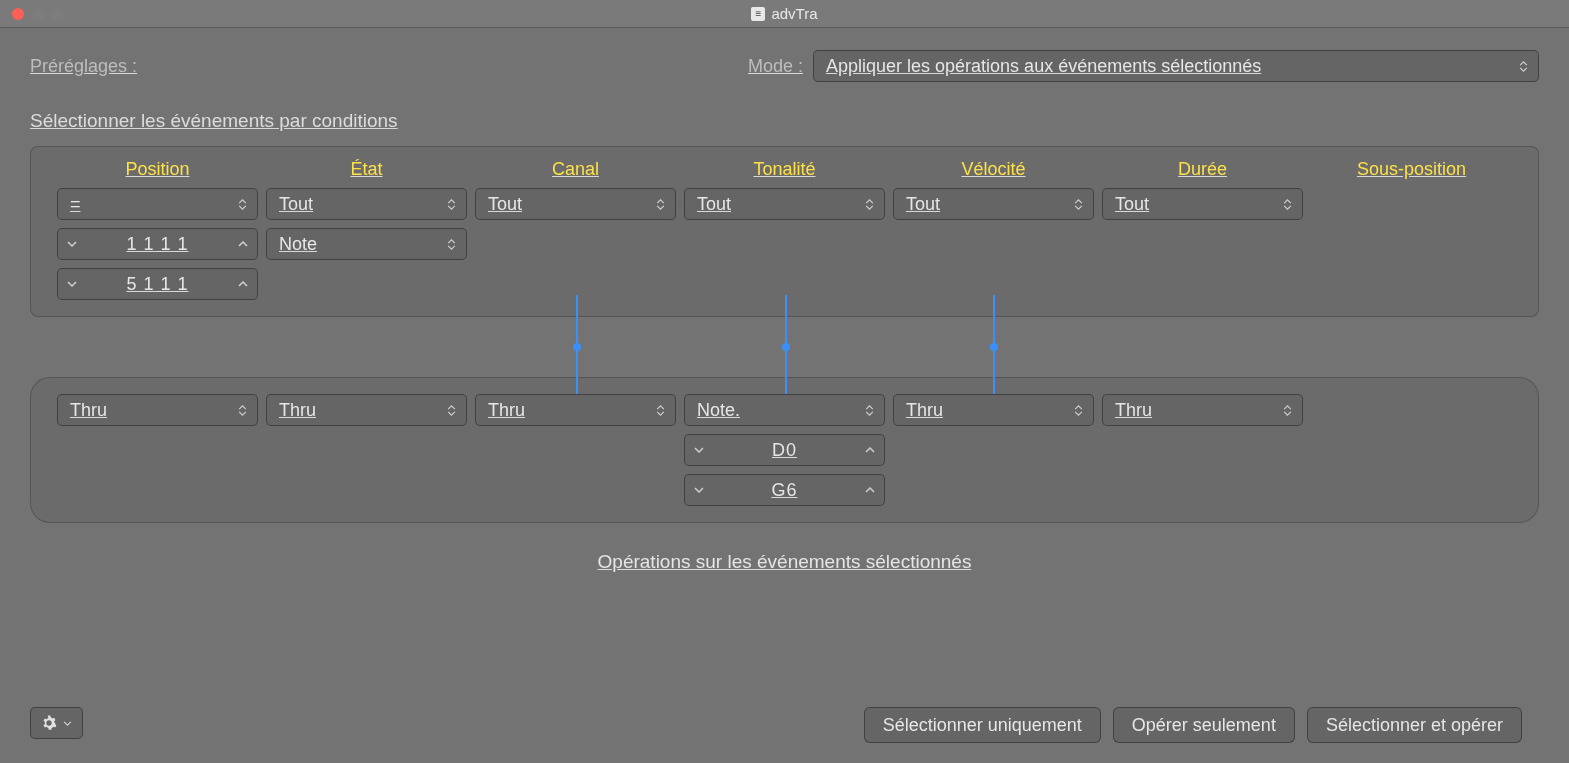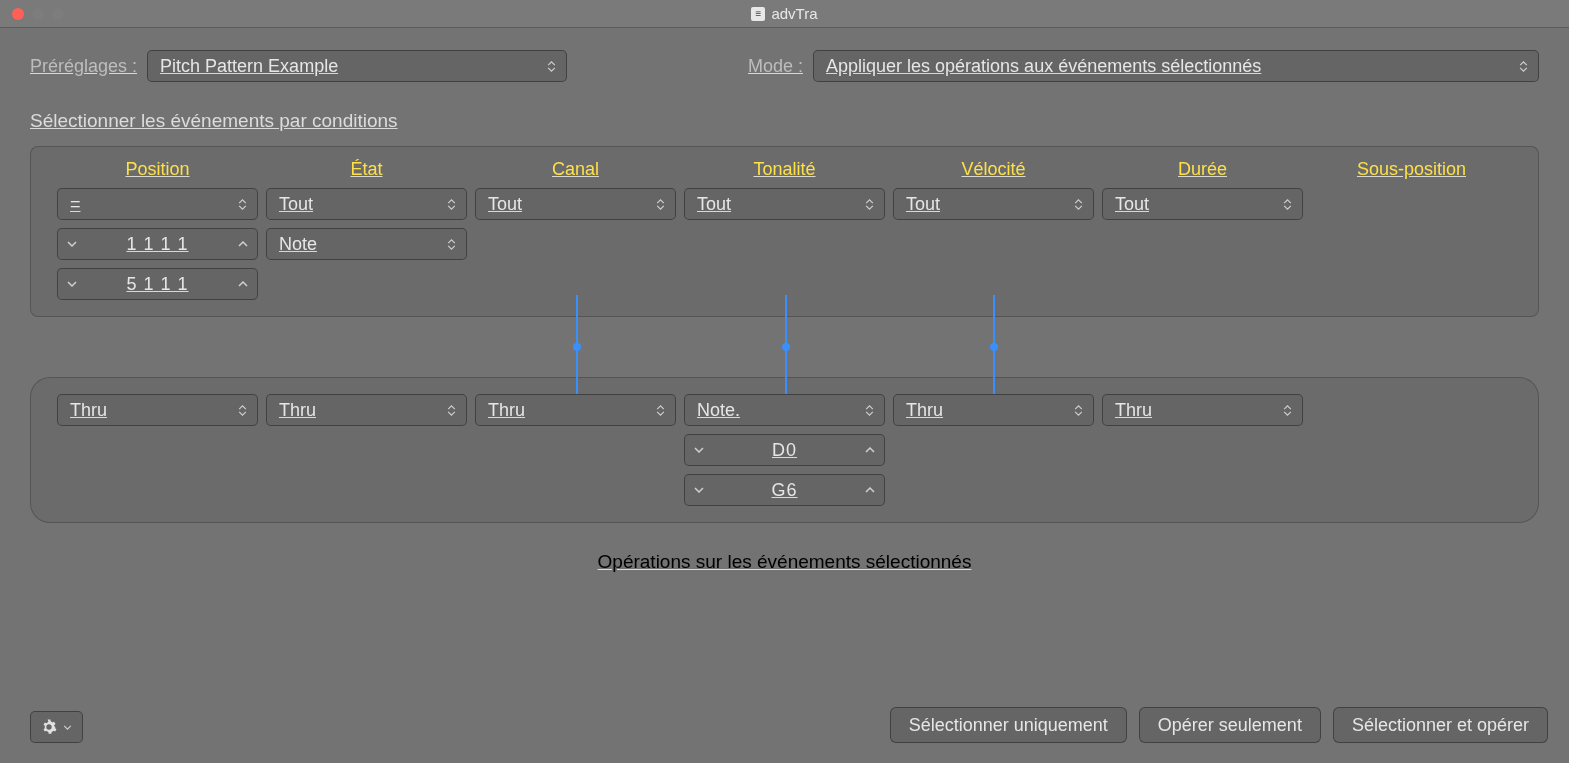--- a/index.html
+++ b/index.html
@@ -125,28 +125,28 @@
     top: -22px; bottom: -22px;
   }
   .connector::after {
     content: "";
     position: absolute;
     width: 8px; height: 8px; background: #3a8fff; border-radius: 50%;
     left: -3px; top: 50%; transform: translateY(-50%);
   }
 
   .ops-caption {
-    text-align: center; font-size: 19px; color: #000000;
+    text-align: center; font-size: 19px; color: #e5e5e5;
     margin-top: 28px;
   }
 
   .bottom-bar {
     position: absolute;
-    left: 30px; right: 21px; bottom: 20px;
-    display: flex; align-items: flex-end; justify-content: space-between;
+    left: 30px; right: 47px; bottom: 20px;
+    display: flex; align-items: flex-start; justify-content: space-between;
   }
   .gear-btn {
     background: #656565;
     border: 1px solid rgba(0,0,0,0.35);
     border-radius: 5px;
     height: 32px; padding: 0 10px;
     display: flex; align-items: center; gap: 6px;
     color: #e6e6e6;
   }
   .gear-btn svg.gear { width: 16px; height: 16px; }
@@ -176,31 +176,20 @@
   <div class="title-center">
     <span class="title-icon">≡</span>
     <span>advTra</span>
   </div>
 </div>
 
 <div class="content">
 
   <div class="row-top">
     <span class="label">Préréglages :</span>
-    <div class="select" style="width:420px">
-      <span>Pitch Pattern Example</span>
-      <span class="chev">
-        <svg viewBox="0 0 10 6">
-            <path d="M1 5 L5 1 L9 5"></path>
-          </svg>
-        <svg viewBox="0 0 10 6">
-            <path d="M1 1 L5 5 L9 1"></path>
-          </svg>
-      </span>
-    </div>
     <div style="flex:1"></div>
     <span class="label">Mode :</span>
     <div class="select" style="width:726px">
       <span>Appliquer les opérations aux événements sélectionnés</span>
       <span class="chev">
         <svg viewBox="0 0 10 6">
             <path d="M1 5 L5 1 L9 5"></path>
           </svg>
         <svg viewBox="0 0 10 6">
             <path d="M1 1 L5 5 L9 1"></path>

